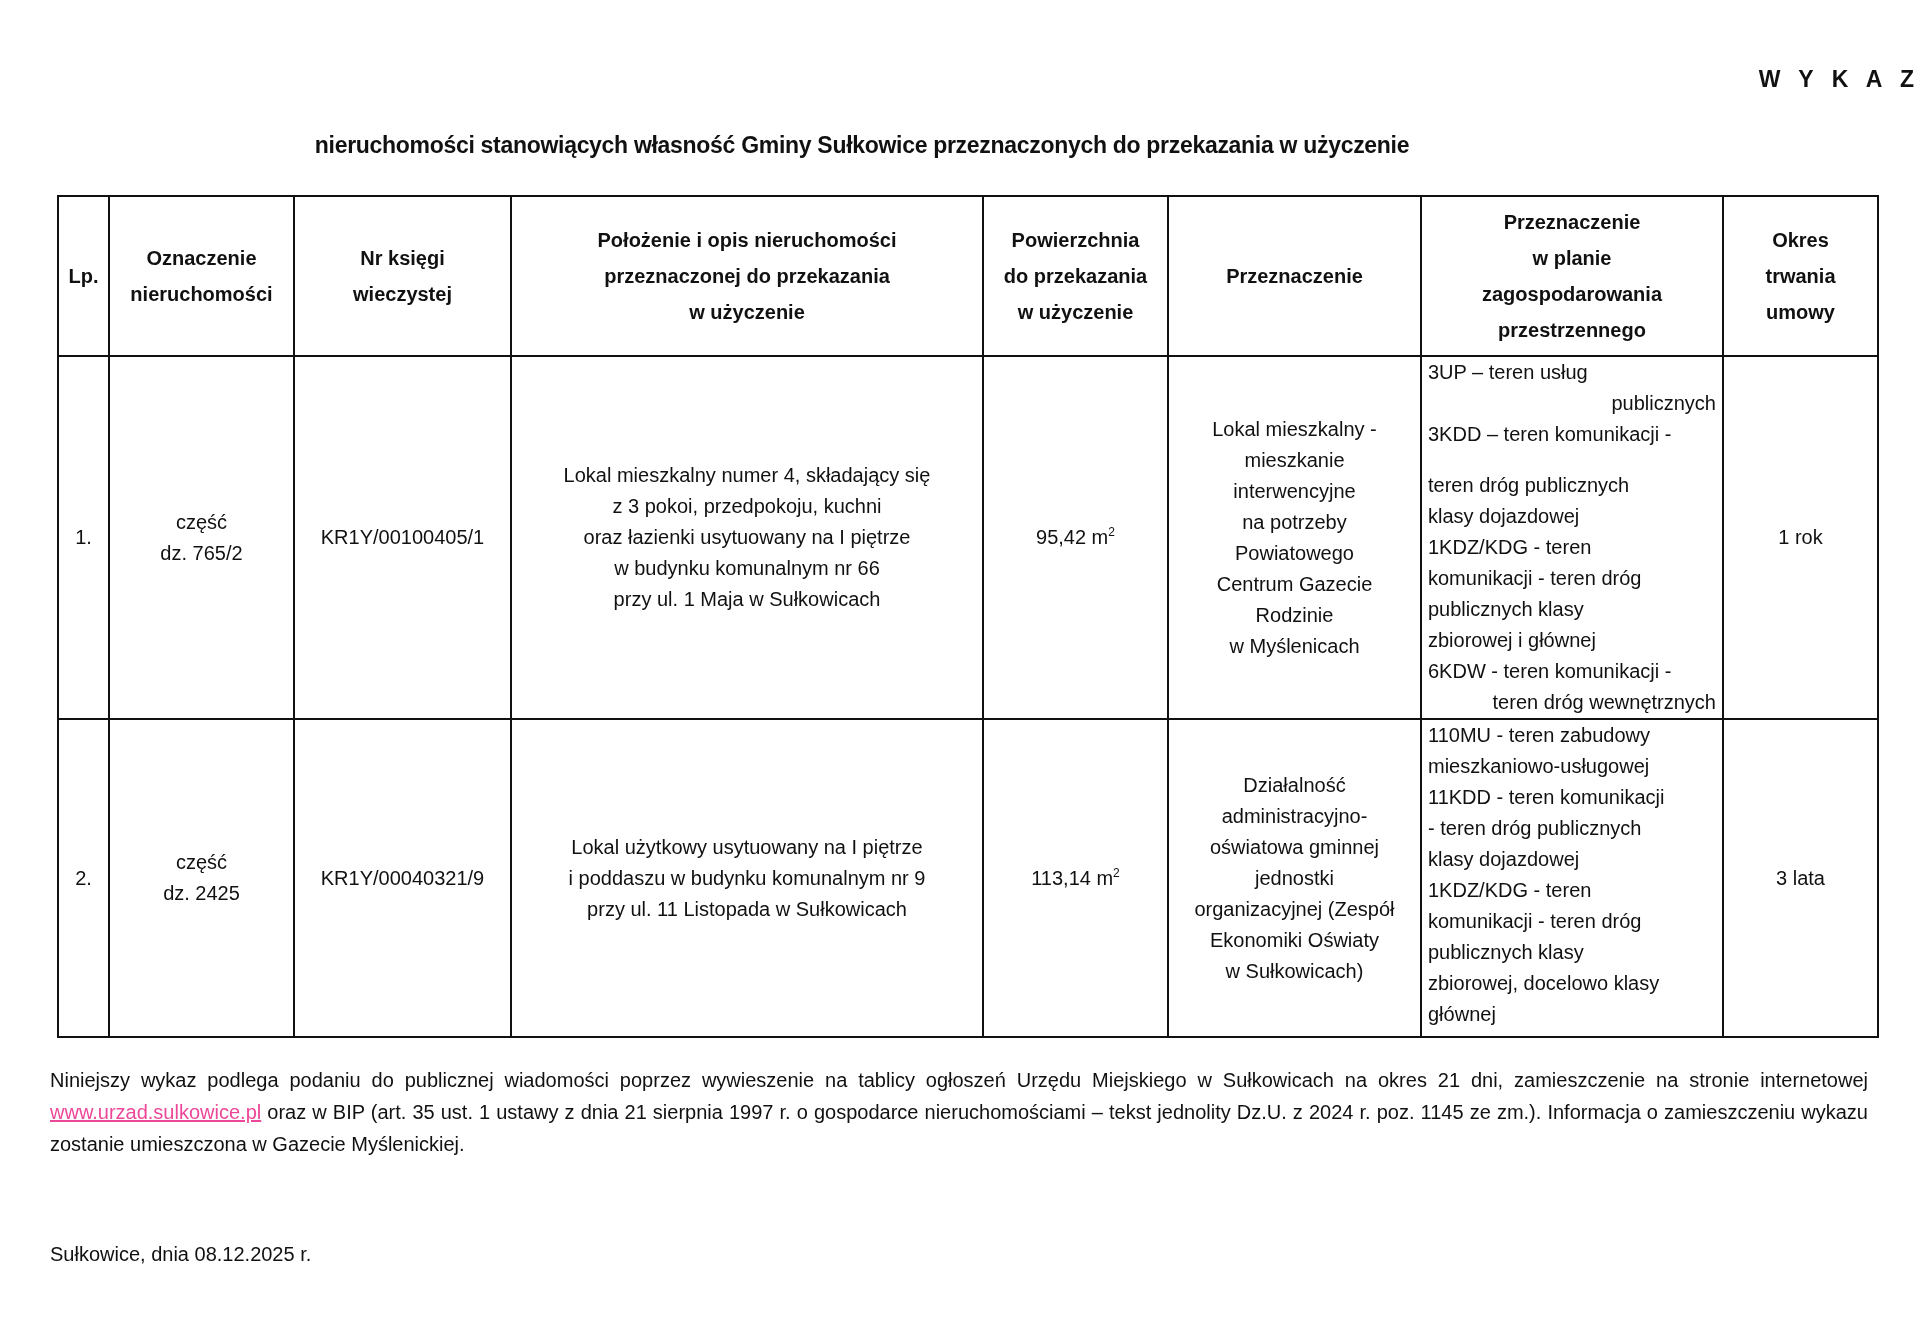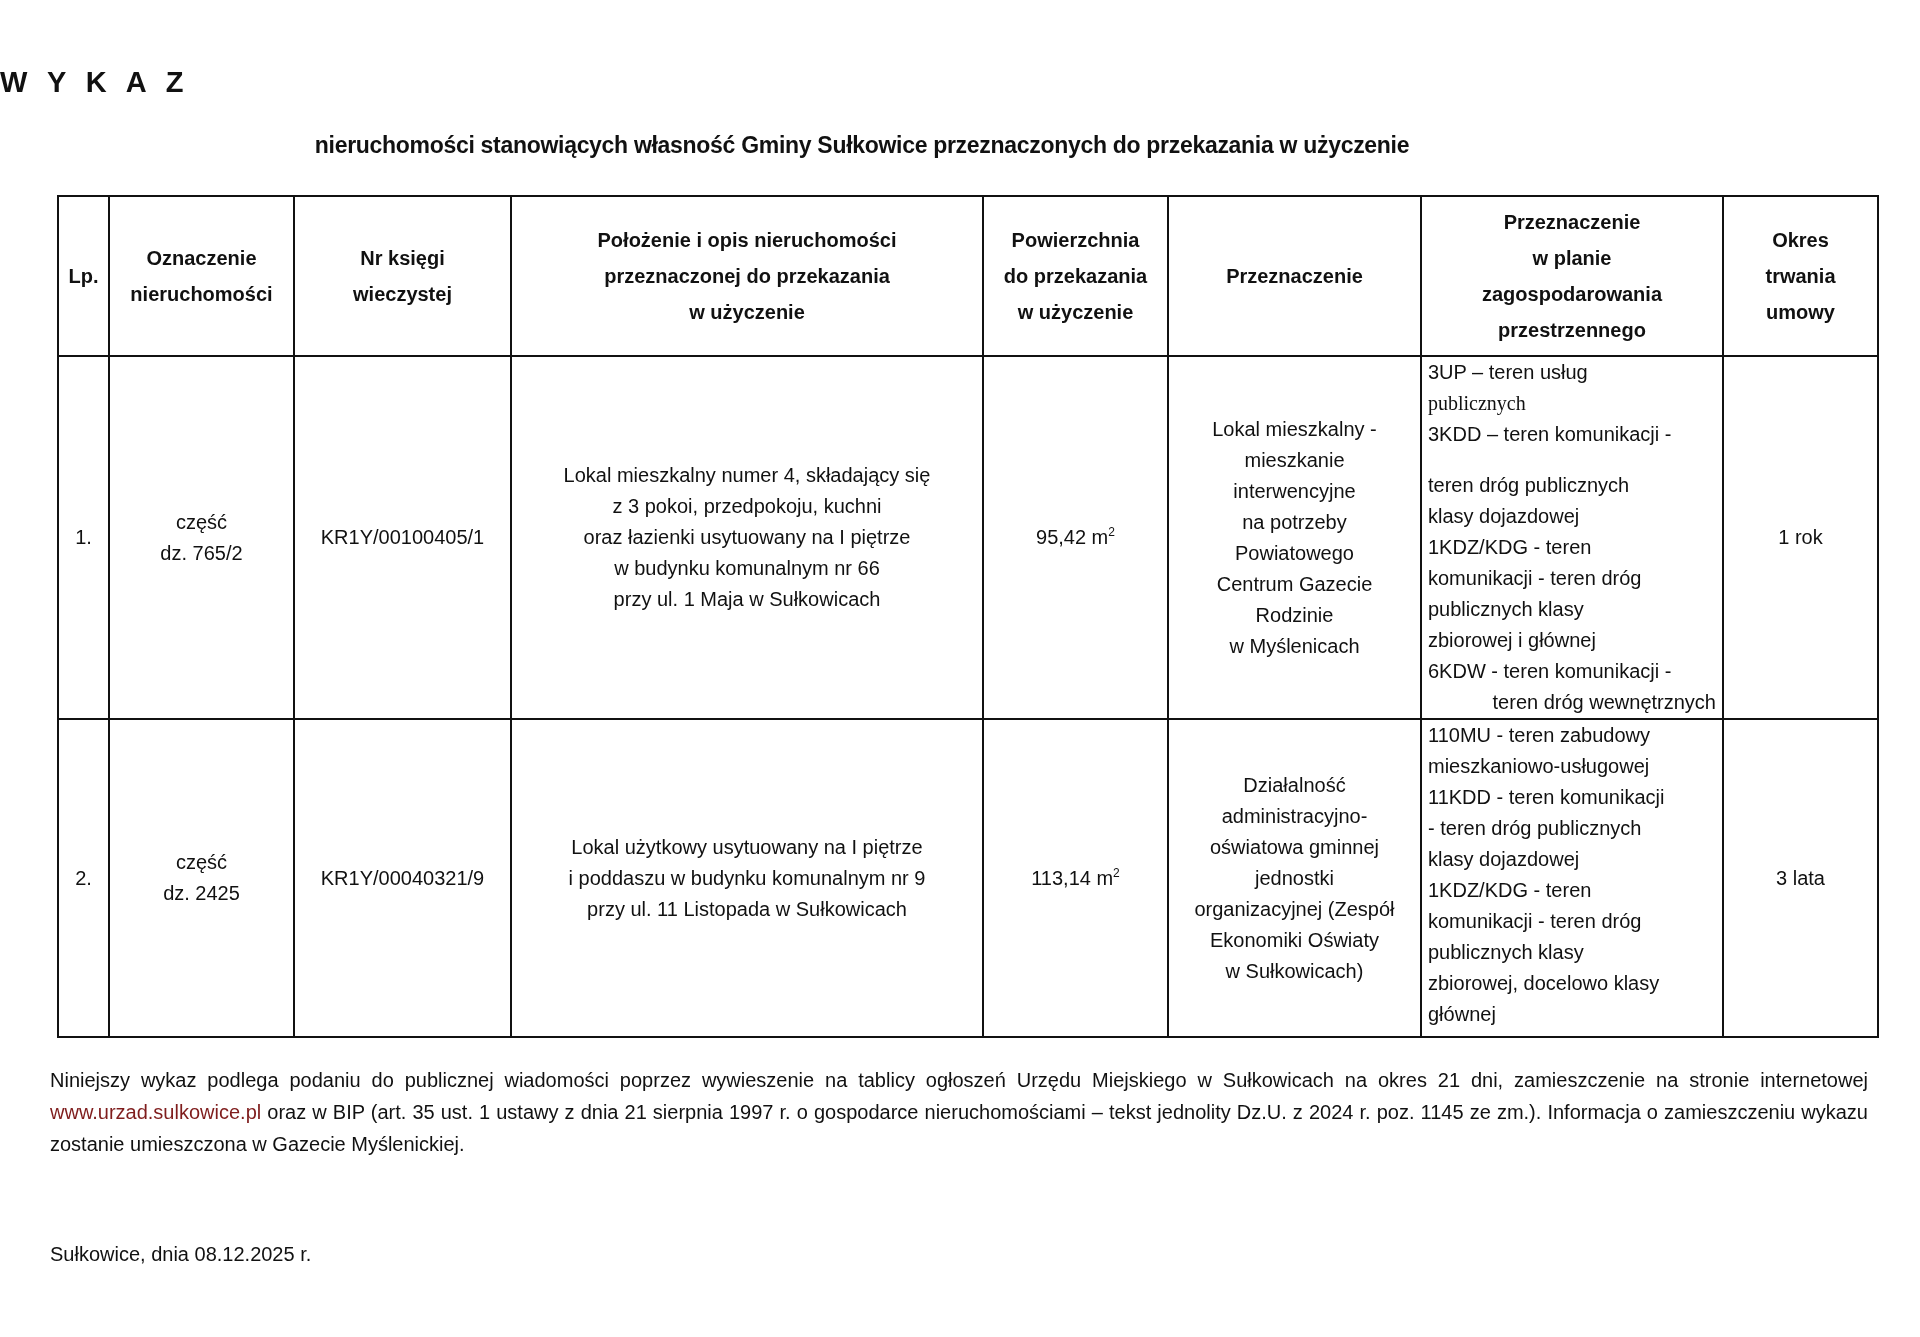--- a/index.html
+++ b/index.html
@@ -1,33 +1,33 @@
 <!DOCTYPE html>
 <html><head>
 <meta charset="utf-8">
 <style>
   html, body { margin:0; padding:0; background:#ffffff; }
   body { width:1920px; height:1337px; position:relative; overflow:hidden;
          font-family:"Liberation Sans", sans-serif; color:#111111; }
-  .title { position:absolute; left:0; width:1920px; top:66px; text-align:left;
-           font-weight:bold; font-size:29px; letter-spacing:6px; }
+  .title { position:absolute; left:0; width:1920px; top:66px; text-align:right;
+           font-weight:bold; font-size:23px; letter-spacing:6px; }
   .subtitle { position:absolute; left:0; width:1724px; top:132px; text-align:center;
               font-weight:bold; font-size:23px; letter-spacing:-0.3px; }
   table.wykaz { position:absolute; left:57px; top:195px; width:1820px;
                 border-collapse:collapse; table-layout:fixed; font-size:20px; }
   table.wykaz td, table.wykaz th { border:2px solid #111; padding:0; vertical-align:middle; text-align:center; }
   table.wykaz th { font-weight:bold; font-size:20px; line-height:36px; height:158px; }
   table.wykaz td { line-height:31px; }
   .r1 td { height:348px; }
   .r2 td { height:316px; }
   .left { text-align:left !important; padding:0 6px !important; }
   .cell-line { display:block; }
   sup { font-size:12px; line-height:0; }
   .footer { position:absolute; left:50px; width:1818px; top:1064px; font-size:20px; line-height:32px; text-align:justify; }
-  .footer a { color:#7f1d1d; }
+  .footer a { color:#ec4899; text-decoration:underline; }
   .date { position:absolute; left:50px; top:1243px; font-size:20px; }
 </style>
 </head>
 <body>
 
 <div class="title">W Y K A Z</div>
 <div class="subtitle">nieruchomości stanowiących własność Gminy Sułkowice przeznaczonych do przekazania w użyczenie</div>
 
 <table class="wykaz">
   <colgroup>
@@ -104,21 +104,21 @@
           <span class="cell-line">mieszkanie</span>
           <span class="cell-line">interwencyjne</span>
           <span class="cell-line">na potrzeby</span>
           <span class="cell-line">Powiatowego</span>
           <span class="cell-line">Centrum Gazecie</span>
           <span class="cell-line">Rodzinie</span>
           <span class="cell-line">w Myślenicach</span>
         </td>
         <td class="left" style="vertical-align: top;">
           <span class="cell-line" style="text-align: left;">3UP – teren usług</span>
-          <span class="cell-line" style="text-align: left; font-family: Liberation Serif, serif;">publicznych</span>
+          <span class="cell-line" style="text-align: right;">publicznych</span>
           <span class="cell-line" style="text-align: left;">3KDD – teren komunikacji -</span>
           <span class="cell-line" style="text-align: left; margin-top: 20px;">teren dróg publicznych</span>
           <span class="cell-line" style="text-align: left;">klasy dojazdowej</span>
           <span class="cell-line" style="text-align: left;">1KDZ/KDG - teren</span>
           <span class="cell-line" style="text-align: left;">komunikacji - teren dróg</span>
           <span class="cell-line" style="text-align: left;">publicznych klasy</span>
           <span class="cell-line" style="text-align: left;">zbiorowej i głównej</span>
           <span class="cell-line" style="text-align: left;">6KDW - teren komunikacji -</span>
           <span class="cell-line" style="text-align: right;">teren dróg wewnętrznych</span>
         </td>

